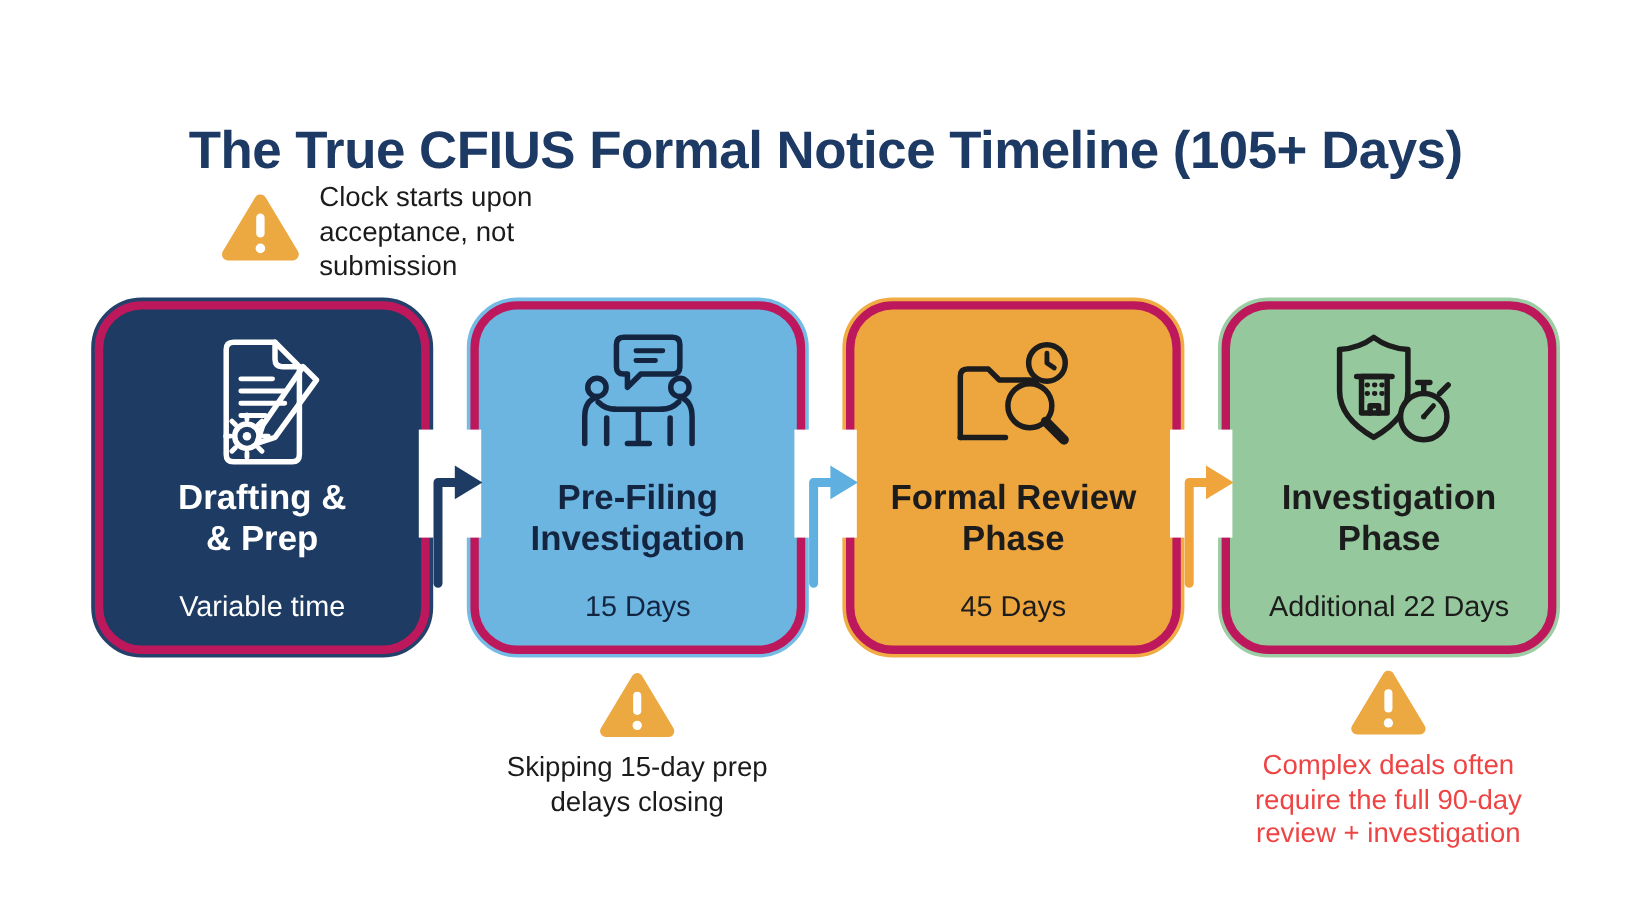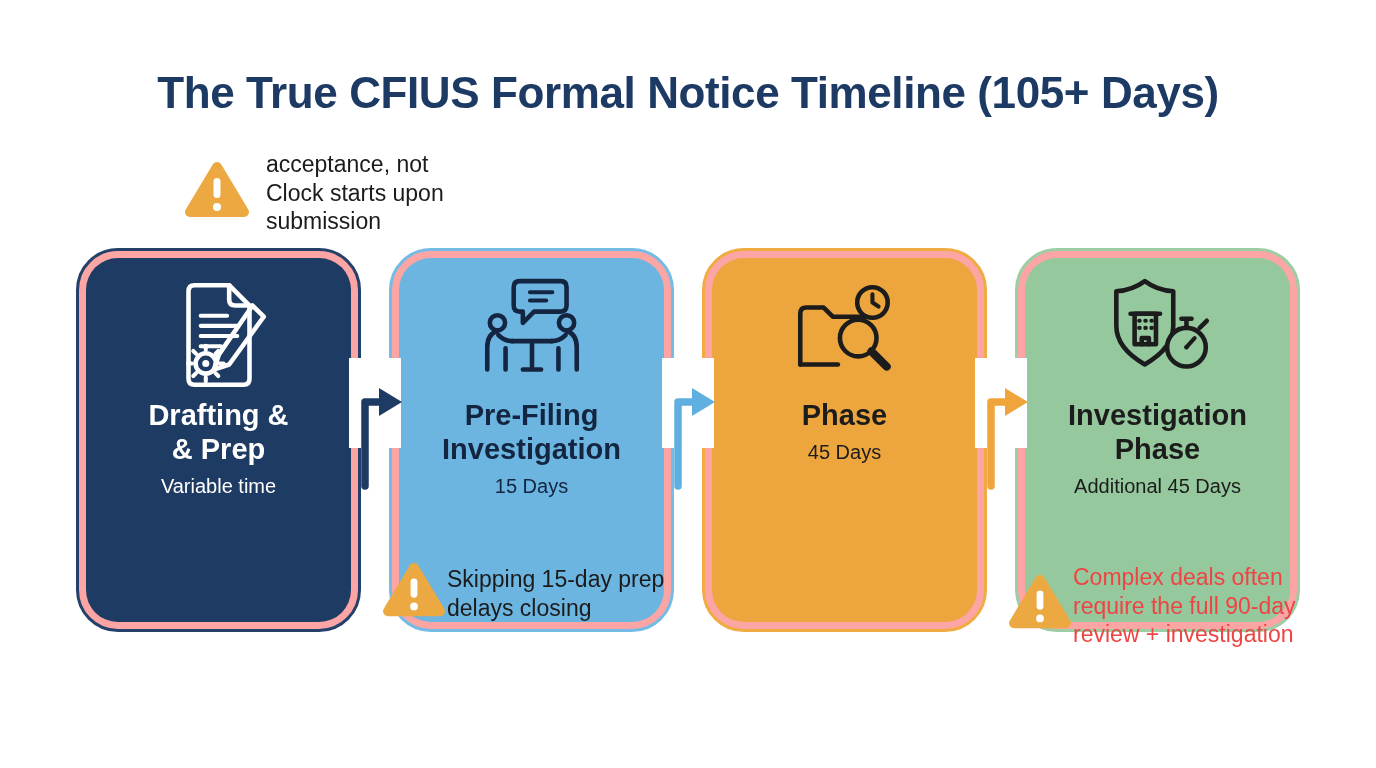--- a/index.html
+++ b/index.html
@@ -11,57 +11,57 @@
   .title{
     position:absolute;top:68px;left:0;width:100%;margin:0;
     text-align:center;font-size:44px;font-weight:700;letter-spacing:-0.4px;
   }
   
   .callout{position:absolute}
   .callout-row{display:flex;align-items:flex-start;gap:15px}
   .warn-icon{display:inline-block;width:68px;height:62px;flex:0 0 auto}
   .warn-icon svg{width:100%;height:100%;display:block}
   .callout-text{font-size:23px;line-height:1.24}
-  .callout-col{display:flex;flex-direction:row;align-items:center;text-align:left}
+  .callout-col{display:flex;flex-direction:column;align-items:center;text-align:center}
   .callout-col .warn-icon{width:66px;height:60px}
   .callout-col .callout-text{margin-top:7px}
   
   .phase{
-    position:absolute;top:248px;width:285px;height:384px;
-    border:3px solid;border-radius:42px;box-sizing:border-box;background:#fca5a5;
+    position:absolute;top:248px;width:285px;height:300px;
+    border:3px solid;border-radius:42px;box-sizing:border-box;background:#be185d;
   }
   .phase-inner{
     position:absolute;inset:7px;border-radius:32px;
     display:flex;flex-direction:column;align-items:center;
   }
   .phase-icon{margin-top:15px;width:122px;height:122px}
   .phase-icon svg{width:100%;height:100%;display:block}
   .phase-title{margin-top:3px;font-size:29px;font-weight:700;line-height:1.18;text-align:center}
-  .phase-duration{margin-top:9px;font-size:20px}
+  .phase-duration{margin-top:26px;font-size:24px}
   
   .ring-mask{position:absolute;top:358px;width:52px;height:90px;background:#ffffff}
   .flow-arrow{position:absolute;top:346px;width:58px;height:150px}
   .flow-arrow svg{width:100%;height:100%;display:block}
 </style>
 </head>
 <body>
 
-<h1 class="title" style="color: rgb(29, 58, 100);">The True CFIUS Formal Notice Timeline (105+ Days)</h1>
+<h1 class="title" style="color: rgb(29, 58, 100); margin-top: 33px;">The True CFIUS Formal Notice Timeline (105+ Days)</h1>
 
 <div class="callout callout-row" style="left:183px;top:150px;width:300px">
   <span class="warn-icon" style="margin-top: 9px; color: rgb(236, 168, 65);">
     <svg viewBox="0 0 68 62">
       <path d="M34 8 L61 53 H7 Z" fill="currentColor" stroke="currentColor" stroke-width="10" stroke-linejoin="round"></path>
       <rect x="30.5" y="19" width="7" height="20" rx="3.5" fill="#ffffff"></rect>
       <circle cx="34" cy="48" r="4" fill="#ffffff"></circle>
     </svg>
   </span>
   <div class="callout-text" style="color: rgb(27, 27, 27);">
+    <div>Clock starts upon</div>
     <div>acceptance, not</div>
-    <div>Clock starts upon</div>
     <div>submission</div>
   </div>
 </div>
 
 <section class="phase" style="left: 76px; border-color: rgb(36, 65, 107);">
   <div class="phase-inner" style="background-color: rgb(30, 59, 99); color: rgb(255, 255, 255);">
     <span class="phase-icon" style="color: rgb(255, 255, 255);">
       <svg viewBox="0 0 120 120" fill="none" stroke="currentColor" stroke-width="4.5" stroke-linecap="round" stroke-linejoin="round">
         <path d="M36 12 h34 l20 20 v72 q0 6 -6 6 H36 q-6 0 -6 -6 V18 q0 -6 6 -6 z"></path>
         <path d="M70 12 v14 q0 6 6 6 h14"></path>
@@ -111,20 +111,21 @@
       <svg viewBox="0 0 120 120" fill="none" stroke="currentColor" stroke-width="4.5" stroke-linecap="round" stroke-linejoin="round">
         <path d="M16 90 V40 q0 -6 6 -6 h17 l9 9 h25 q6 0 6 6 v7"></path>
         <path d="M16 90 h37"></path>
         <circle cx="87" cy="29" r="15" style="fill: rgb(237, 166, 61);"></circle>
         <path d="M87 21 v8 l6 4" stroke-width="4"></path>
         <circle cx="73" cy="64" r="18" style="fill: rgb(237, 166, 61);"></circle>
         <path d="M86 77 l15 15" stroke-width="8"></path>
       </svg>
     </span>
     <div class="phase-title">
+      <div>Formal Review</div>
       <div>Phase</div>
     </div>
     <div class="phase-duration">45 Days</div>
   </div>
 </section>
 
 <section class="phase" style="left: 1015px; border-color: rgb(157, 205, 164);">
   <div class="phase-inner" style="background-color: rgb(149, 200, 157); color: rgb(28, 28, 28);">
     <span class="phase-icon" style="color: rgb(28, 28, 28);">
       <svg viewBox="0 0 120 120" fill="none" stroke="currentColor" stroke-width="4.5" stroke-linecap="round" stroke-linejoin="round">
@@ -136,21 +137,21 @@
         <path d="M83 45 h10 M88 45 v7 M101 54 l7 -7"></path>
         <circle cx="88" cy="73" r="19" style="fill: rgb(149, 200, 157);"></circle>
         <path d="M88 73 l8 -9" stroke-width="4"></path>
         <circle cx="88" cy="73" r="2.2" fill="currentColor" stroke="none"></circle>
       </svg>
     </span>
     <div class="phase-title">
       <div>Investigation</div>
       <div>Phase</div>
     </div>
-    <div class="phase-duration">Additional 45 Days</div>
+    <div class="phase-duration">Additional 22 Days</div>
   </div>
 </section>
 
 <div class="ring-mask" style="left:349px"></div>
 <div class="ring-mask" style="left:662px"></div>
 <div class="ring-mask" style="left:975px"></div>
 
 <span class="flow-arrow" style="left: 349px; color: rgb(30, 59, 99);">
   <svg viewBox="0 0 58 150" fill="none">
     <path d="M16 140 V56 H30" stroke="currentColor" stroke-width="7.5" stroke-linecap="round" stroke-linejoin="round"></path>

